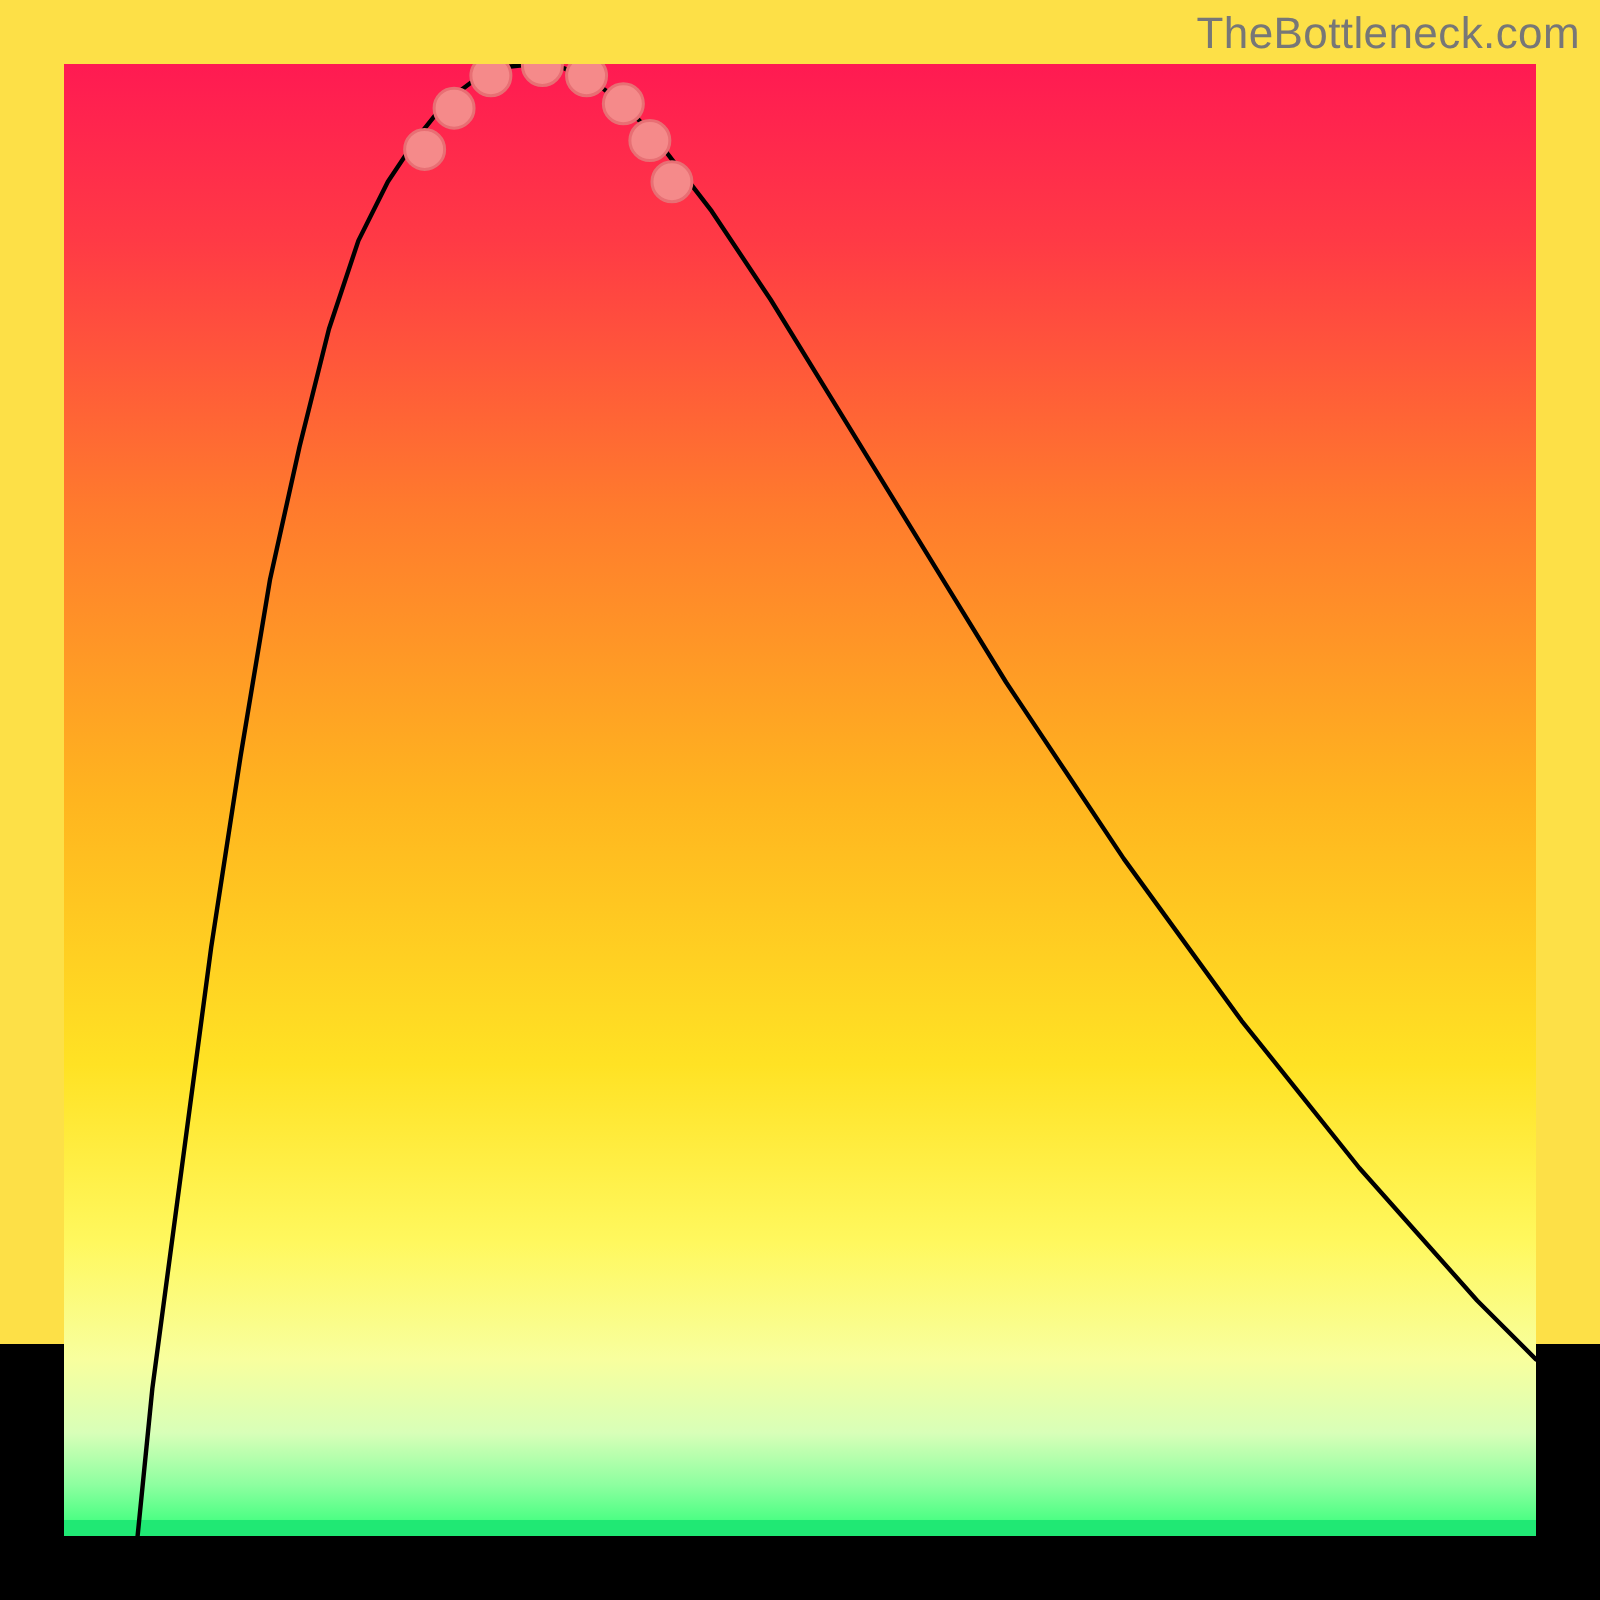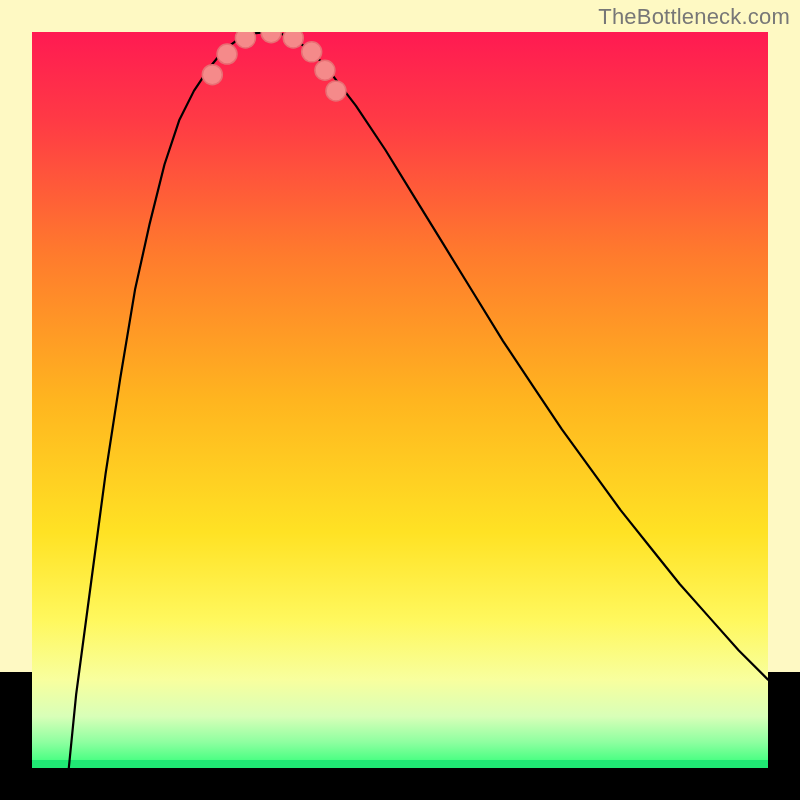--- a/index.html
+++ b/index.html
@@ -8,21 +8,21 @@
     width: 800px;
     height: 800px;
     overflow: hidden;
     background: #000;
     font-family: Arial, Helvetica, sans-serif;
   }
   .stage {
     position: relative;
     width: 800px;
     height: 672px;
-    background: #fef9c3;
+    background: #fde047;
   }
   .plot-area {
     position: absolute;
     background: #000;
   }
   .watermark {
     position: absolute;
     color: #777;
     font-size: 22px;
     font-weight: 500;

